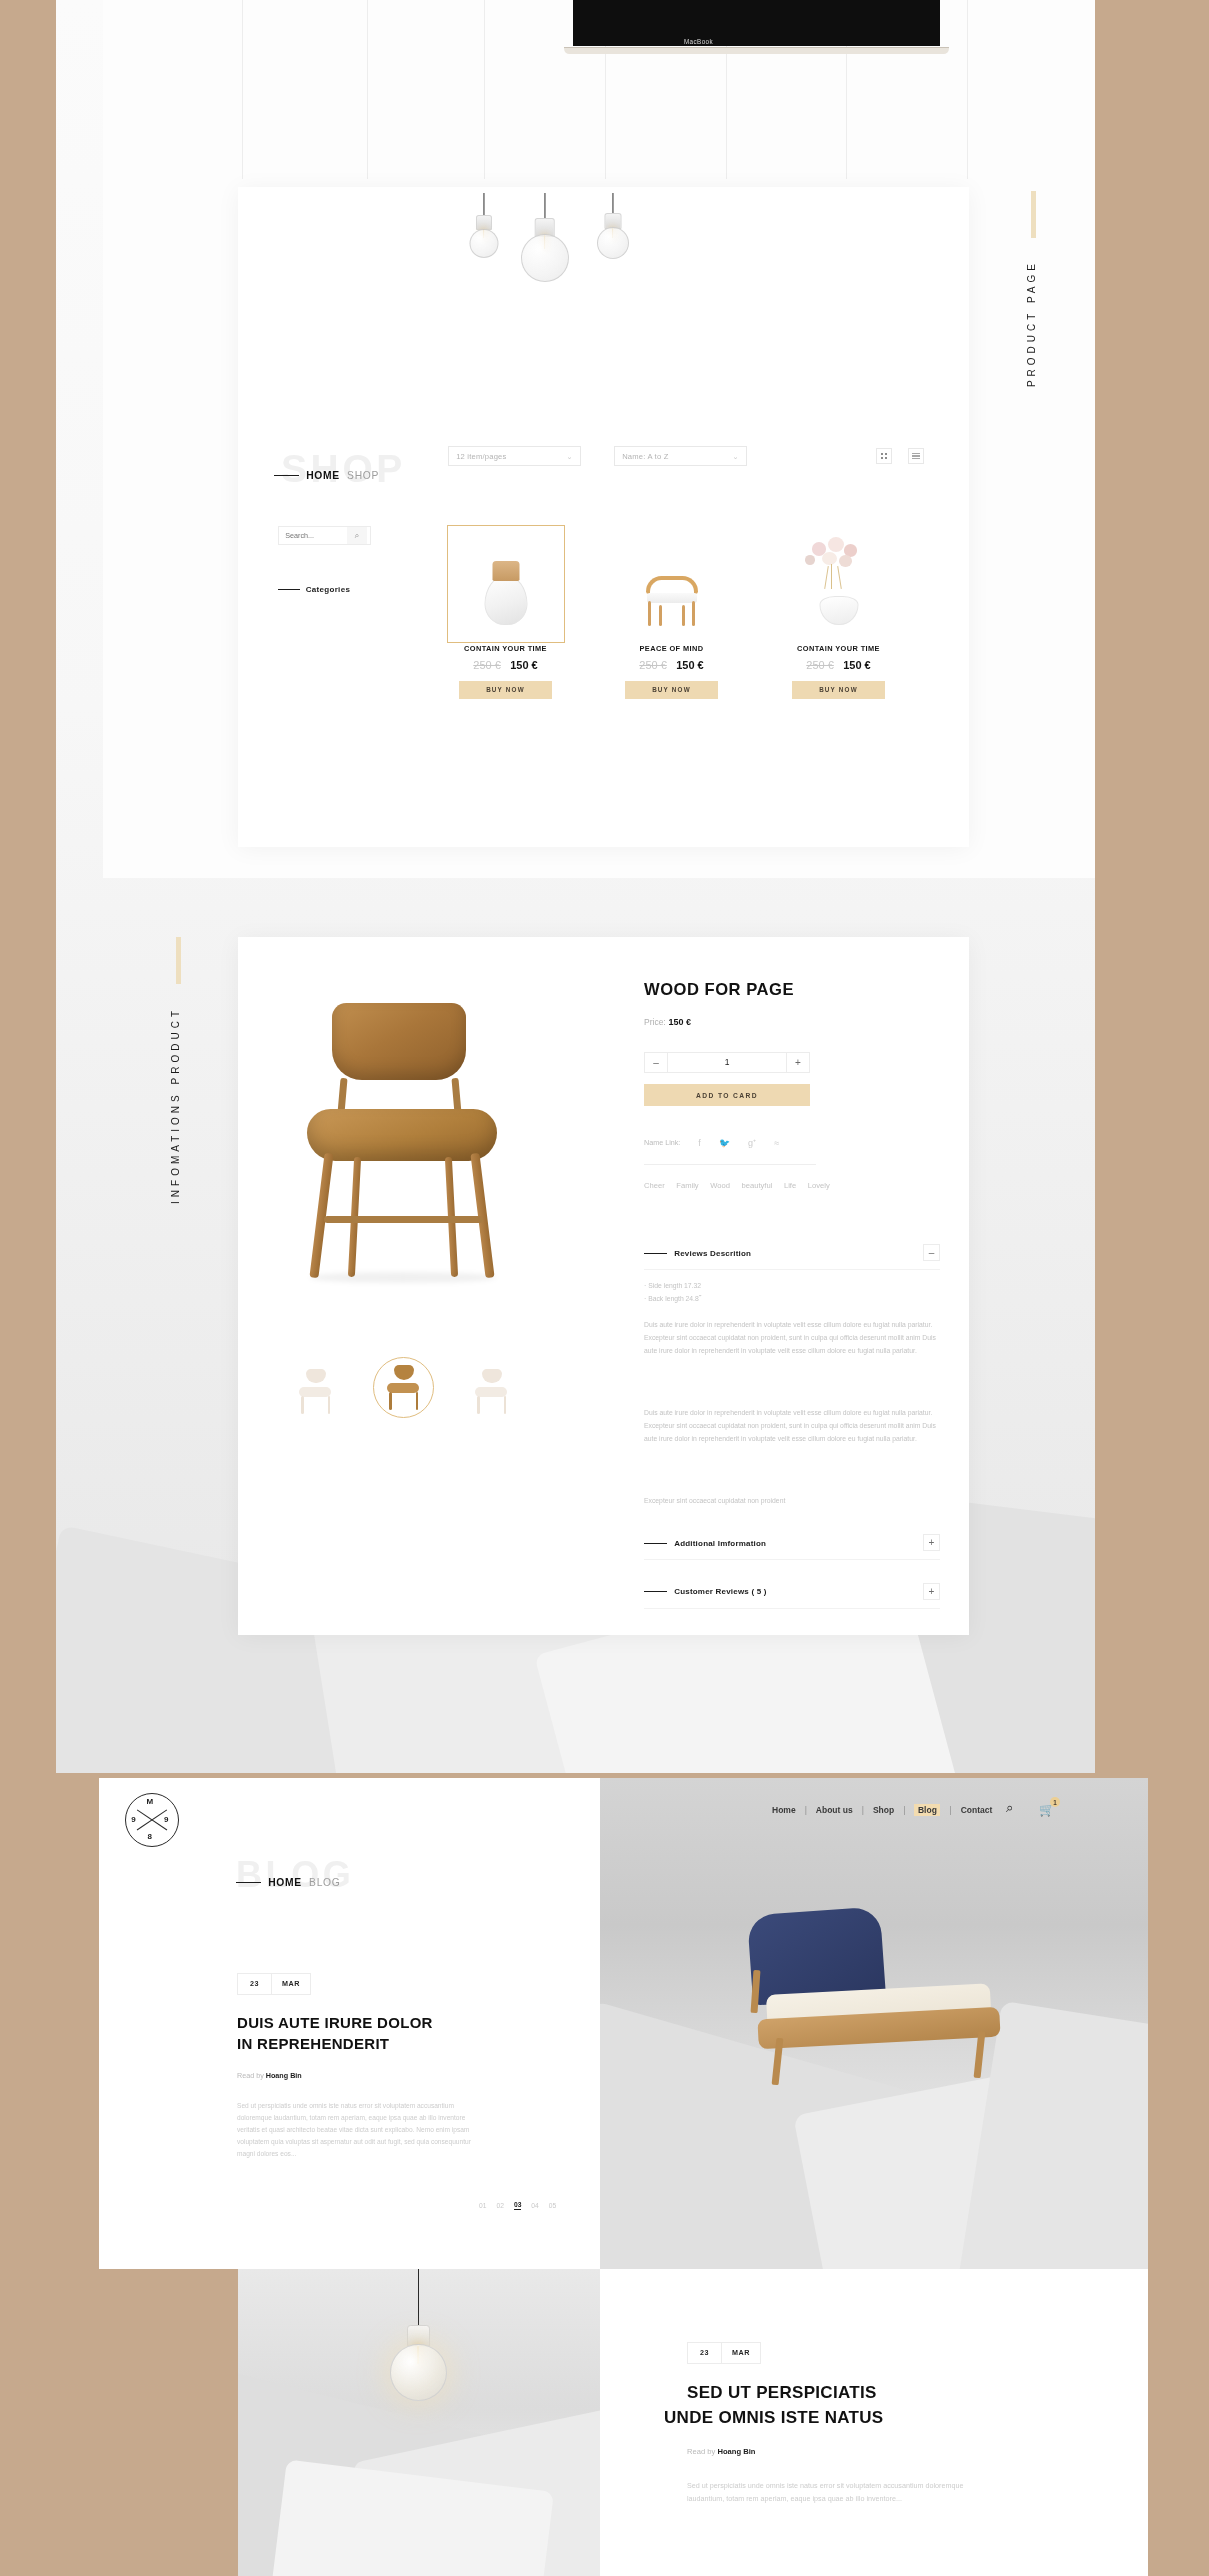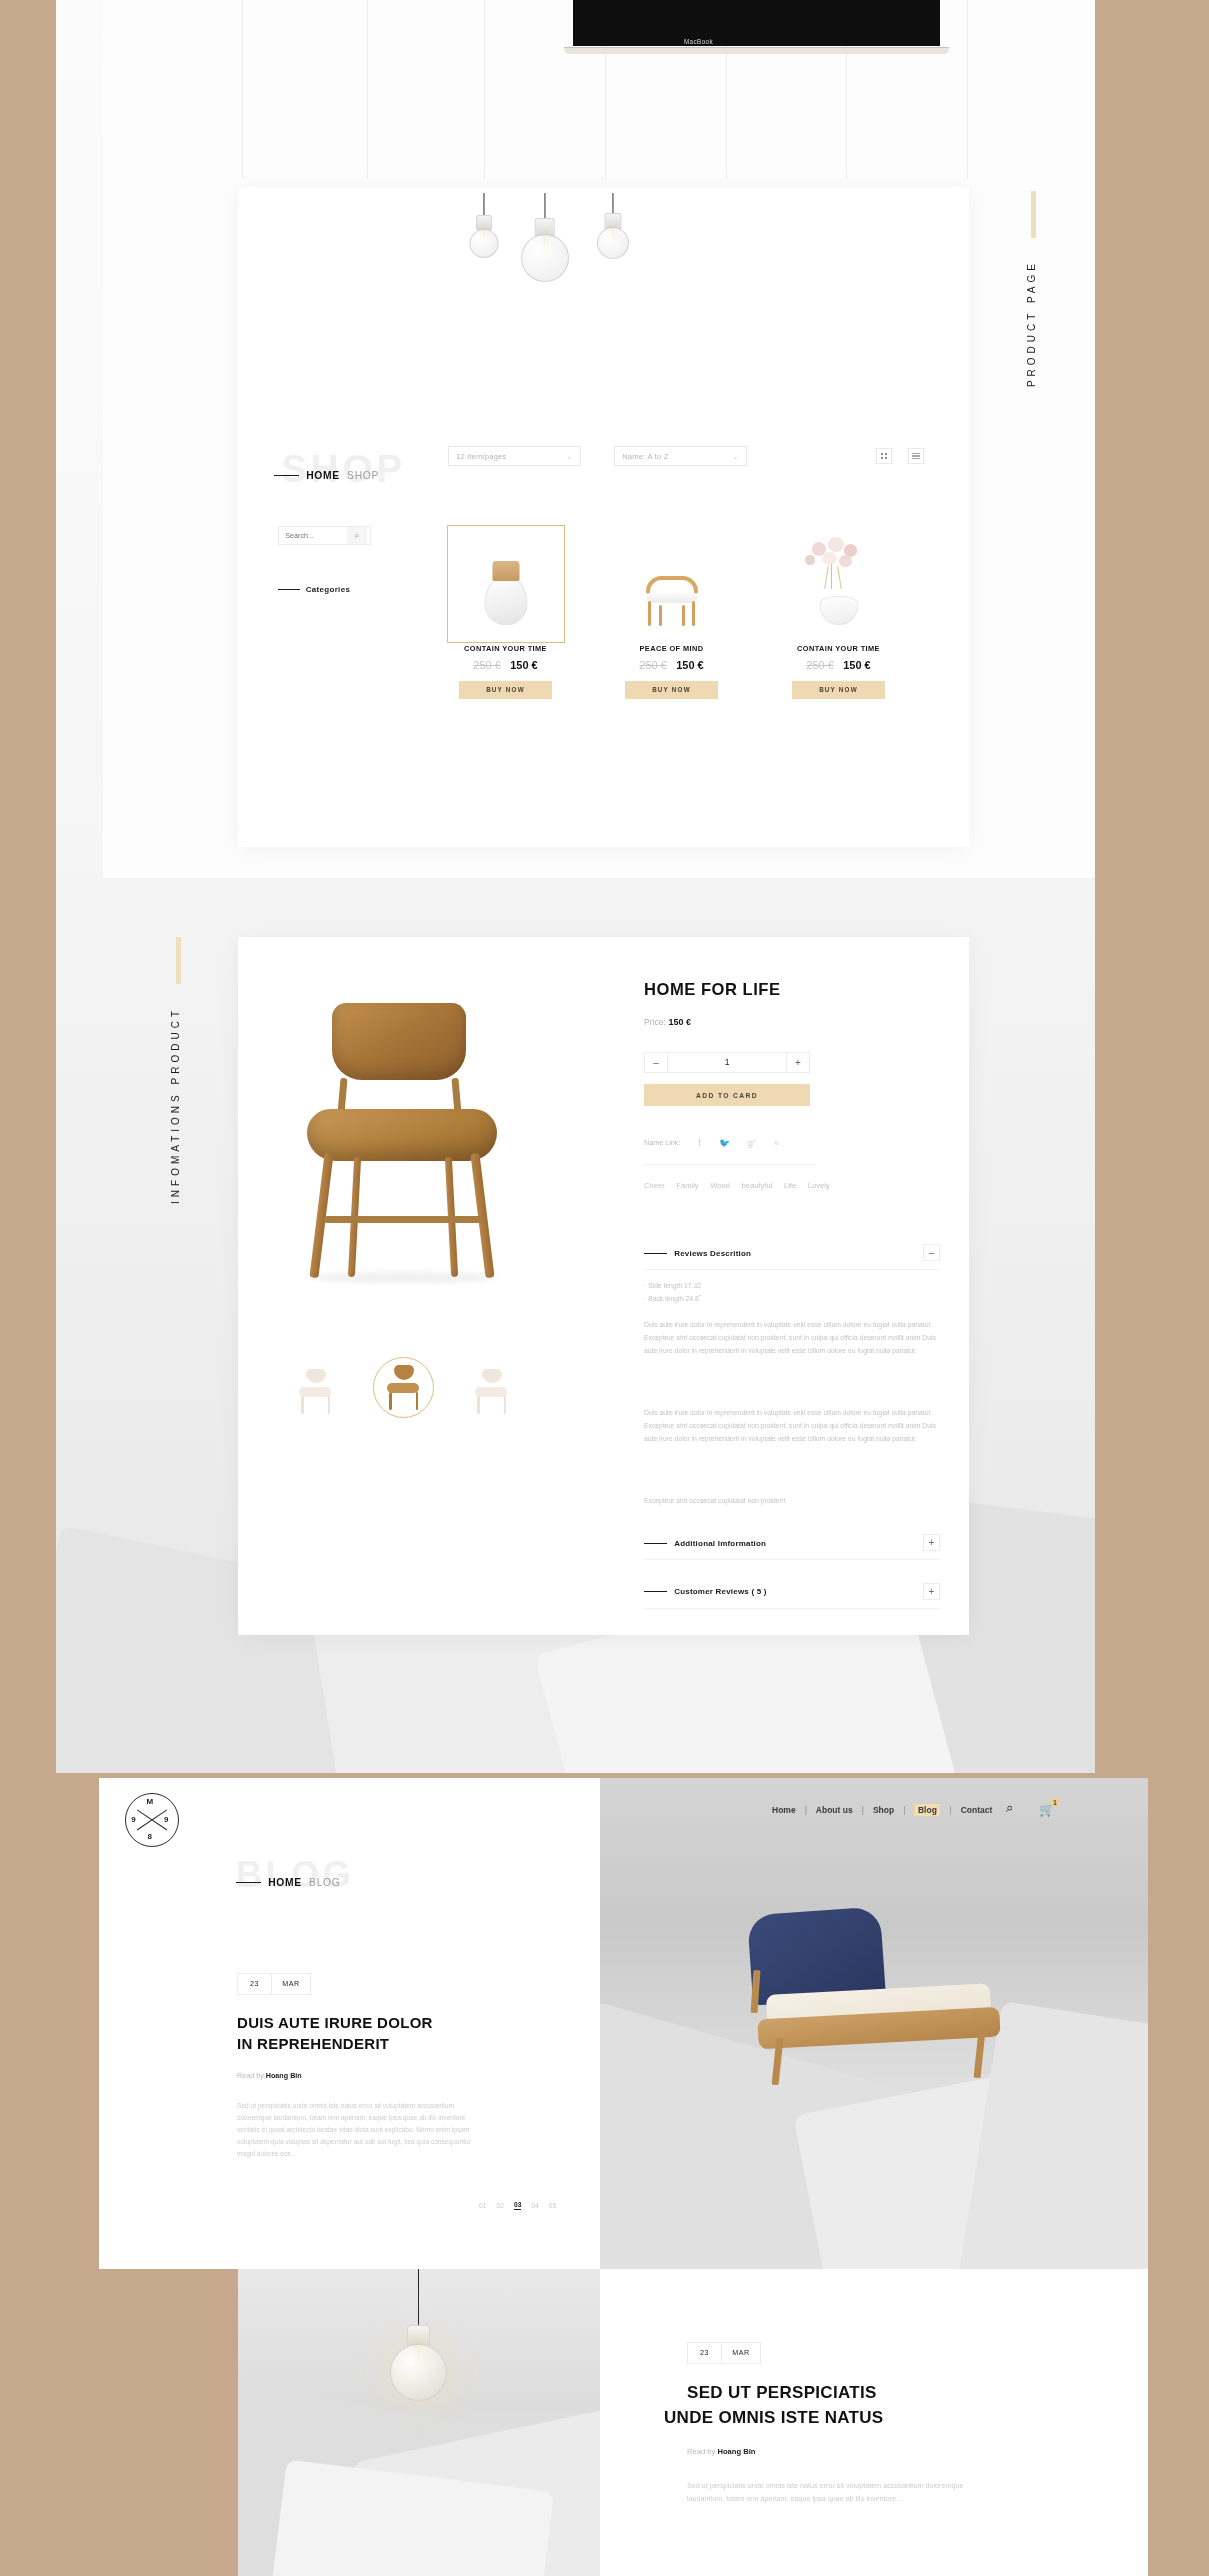--- a/index.html
+++ b/index.html
@@ -266,21 +266,21 @@
   .logo-box { position:absolute; left:125px; top:1793px; width:54px; height:54px; }
   .logo-ring { position:absolute; inset:0; border:1.3px solid #2a2a2a; border-radius:50%; }
   .logo-x { position:absolute; left:50%; top:50%; width:36px; height:1.2px; background:#2a2a2a; }
   .logo-t { position:absolute; font-size:8px; font-weight:700; color:#1c1c1c; }
   .topnav { position:absolute; top:1804px; display:flex; align-items:center; gap:9px; font-size:8.5px; color:#3a3a3a; font-weight:600; }
   .topnav .sep { color:#8f8f8f; font-weight:400; }
   .topnav .hl { background:#f3dcb0; padding:0.9px 3.6px; }
   .cart-badge { position:absolute; width:10px; height:10px; border-radius:50%; background:#eccf94; color:#4a4034; font-size:6.3px; display:flex; align-items:center; justify-content:center; font-weight:700; }
 
   .datebox { position:absolute; display:flex; height:21.5px; border:0.9px solid #ececec; }
-  .datebox div { display:flex; align-items:center; justify-content:center; font-size:7.2px; font-weight:400; color:#262626; letter-spacing:0.5px; }
+  .datebox div { display:flex; align-items:center; justify-content:center; font-size:7.2px; font-weight:700; color:#262626; letter-spacing:0.5px; }
   .datebox .d1 { width:34px; border-right:0.9px solid #ececec; }
   .datebox .d2 { width:38px; }
   .post-title { position:absolute; font-weight:800; color:#111; letter-spacing:0.3px; }
   .post-by { position:absolute; font-size:7.2px; color:#b9b9b9; }
   .post-by b { color:#1c1c1c; }
   .post-ex { position:absolute; font-size:6.6px; line-height:12px; color:#cdcdcd; }
   .pager { position:absolute; display:flex; align-items:center; gap:10px; font-size:6.7px; color:#c9c9c9; }
   .pager .cur { color:#1b1b1b; font-weight:700; border-bottom:1.3px solid #1b1b1b; padding-bottom:0.9px; }
 
   .blog2-img { position:absolute; left:238px; top:2269px; width:362px; height:307px;
@@ -495,21 +495,21 @@
     <div class="thumb" style="left:176px; top:9px;">
       <div class="mini-chair">
         <div class="mc-b" style="background:#efe6dc;"></div>
         <div class="mc-s" style="background:#f2ebe3;"></div>
         <div class="mc-l" style="left:3.6px;  background:#ece2d6;"></div>
         <div class="mc-l" style="left:30px; background:#ece2d6;"></div>
       </div>
     </div>
   </div>
 
-  <div class="dp-title">HOME FOR LIFE</div>
+  <div class="dp-title">WOOD FOR PAGE</div>
   <div class="dp-price">
     <span>Price:</span><b>150 €</b>
   </div>
 
   <div class="qty">
     <div class="mb">–</div>
     <div class="val">1</div>
     <div class="mb">+</div>
   </div>
   <div class="addcart">ADD TO CARD</div>

